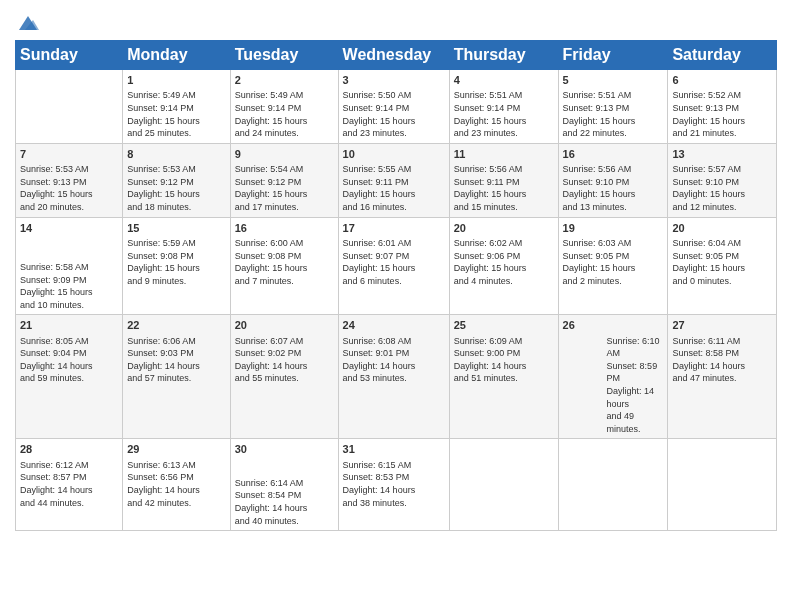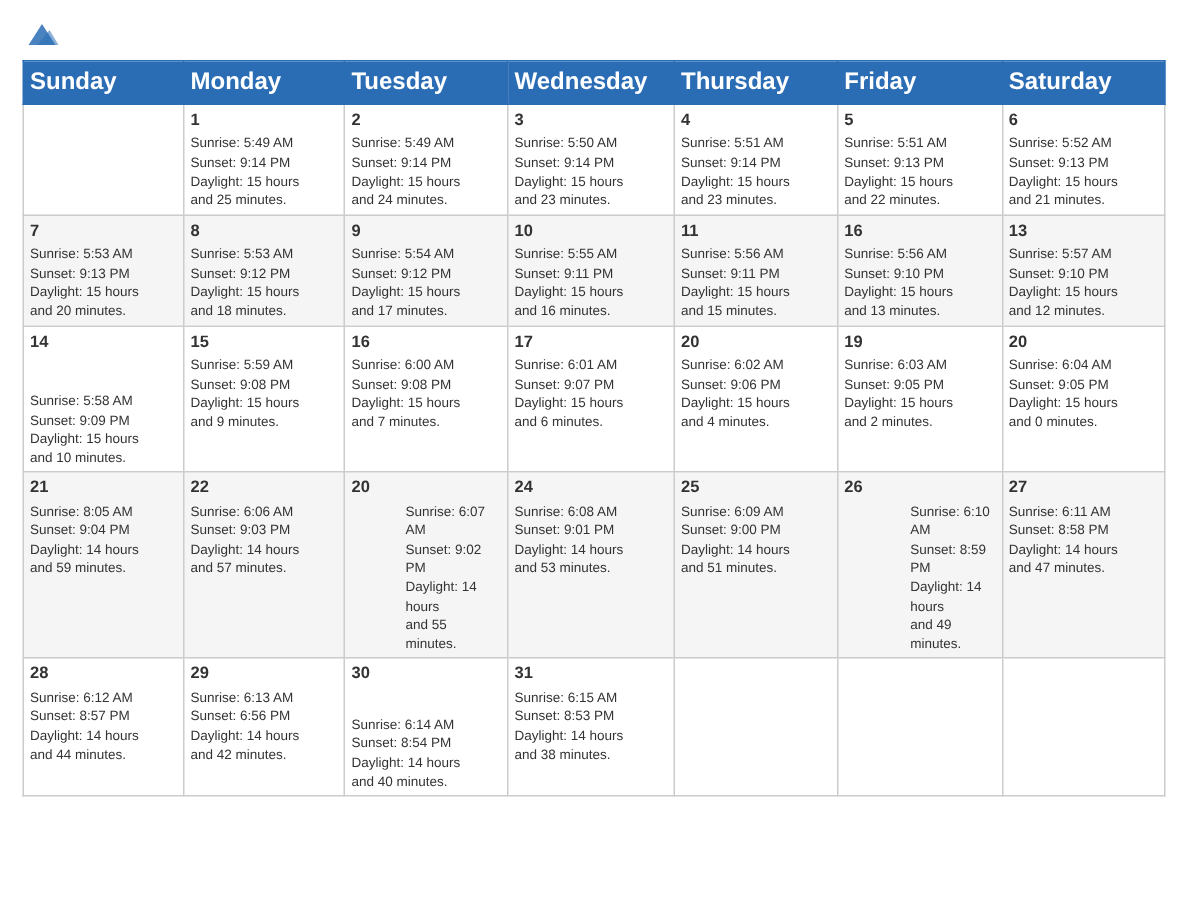--- a/index.html
+++ b/index.html
@@ -290,21 +290,21 @@
           </td>
           <td>
             <span class="day-number">22</span>
             <div class="cell-content" style="white-space: pre-line;">Sunrise: 6:06 AM
 Sunset: 9:03 PM
 Daylight: 14 hours
 and 57 minutes.</div>
           </td>
           <td>
             <span class="day-number">20</span>
-            <div class="cell-content" style="white-space: pre-line; margin-left: 36px;">Sunrise: 6:07 AM
+            <div class="cell-content" style="white-space: pre-line;">Sunrise: 6:07 AM
 Sunset: 9:02 PM
 Daylight: 14 hours
 and 55 minutes.</div>
           </td>
           <td>
             <span class="day-number">24</span>
             <div class="cell-content" style="white-space: pre-line;">Sunrise: 6:08 AM
 Sunset: 9:01 PM
 Daylight: 14 hours
 and 53 minutes.</div>

